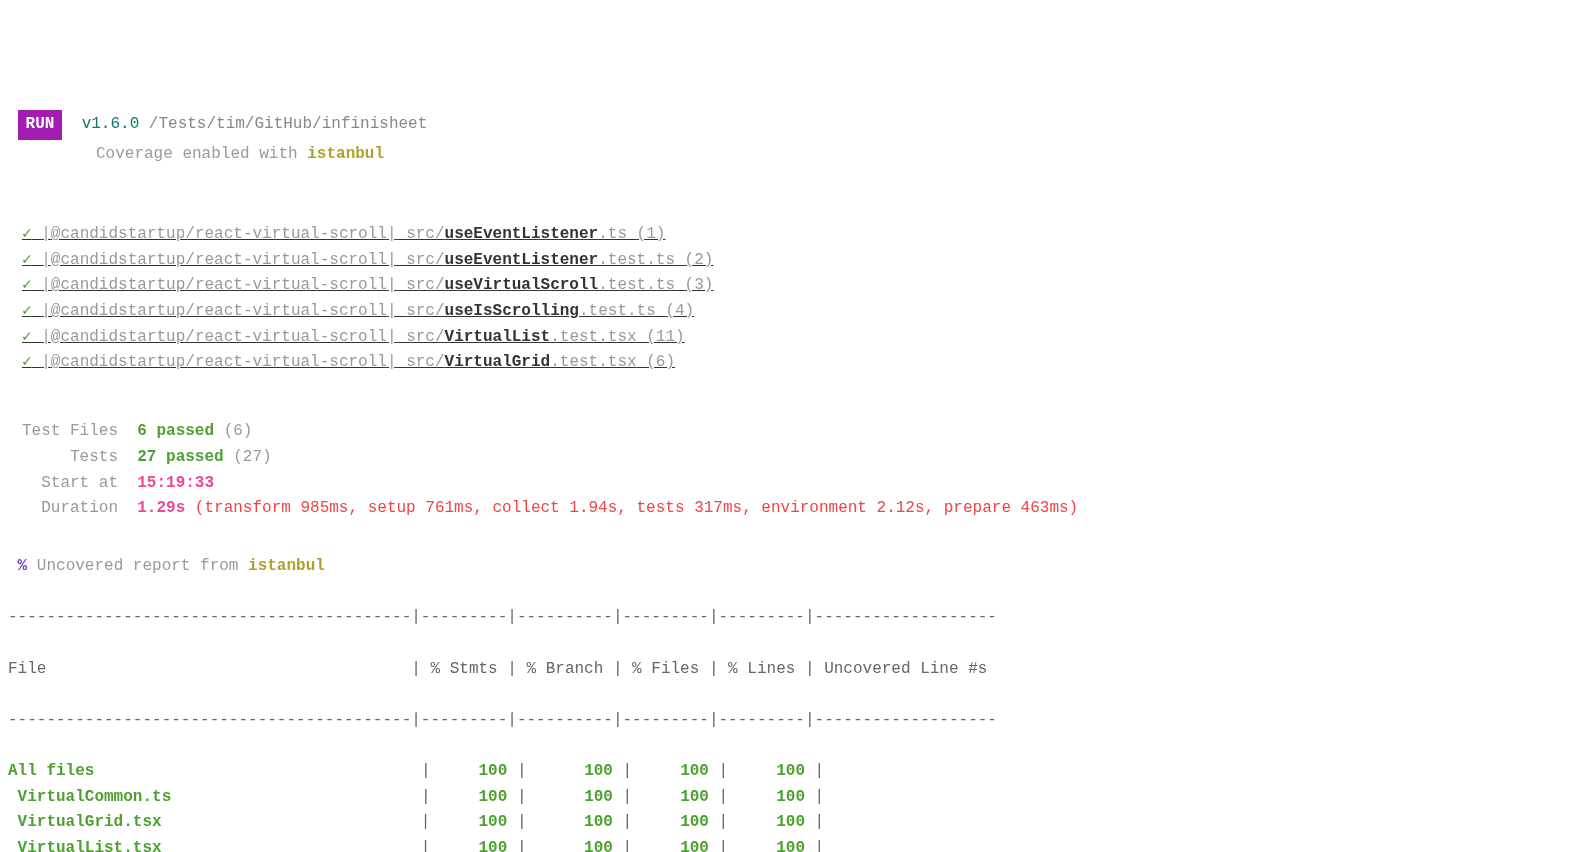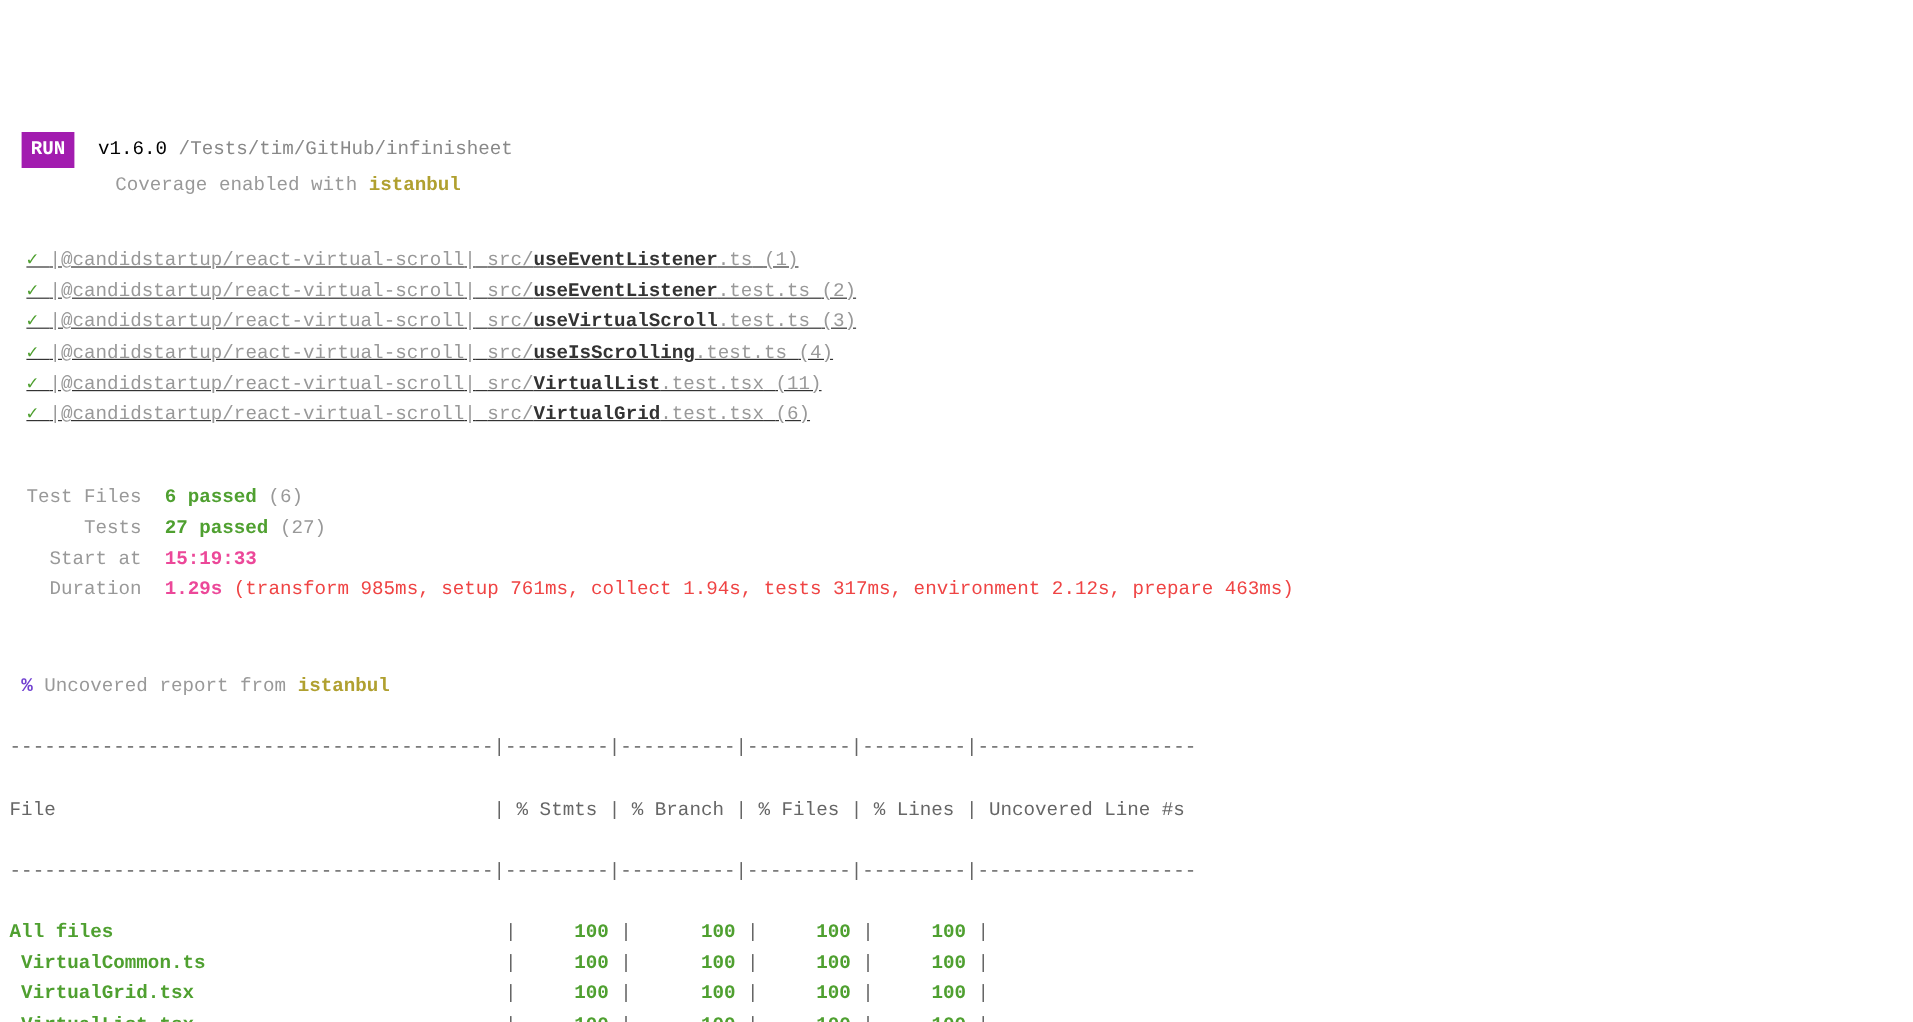--- a/index.html
+++ b/index.html
@@ -16,42 +16,42 @@
       padding: 8px;
       white-space: pre;
     }
     .run-badge {
       background: #a21caf;
       color: #fff;
       font-weight: bold;
       padding: 2px 8px;
       display: inline-block;
     }
-    .version { color: #000000; }
+    .version { color: #0f766e; }
     .path { color: #888; }
     .gray { color: #999; }
     .yellow { color: #b0a030; font-weight: bold; }
     .check { color: #4fa030; font-weight: bold; }
     .pipe { color: #999; }
     .pkg { color: #999; }
     .filename { color: #333; font-weight: bold; }
     .ext { color: #999; }
     .count { color: #999; }
     .label-gray { color: #999; }
     .green-bold { color: #4fa030; font-weight: bold; }
     .black { color: #ec4899; font-weight: bold; }
     .detail-gray { color: #ef4444; }
     .percent { color: #7040d0; font-weight: bold; }
     .table-gray { color: #666; }
     .table-green { color: #4fa030; font-weight: bold; }
     .header-line { display: block; margin-bottom: 2px; }
-    .subline { display: block; margin-left: 88px; margin-bottom: 12px; }
+    .subline { display: block; margin-left: 88px; margin-bottom: 29px; }
     .test-file-line { display: block; }
     .summary-line { display: block; }
-    .summary-block { margin-top: 18px; margin-bottom: 30px; margin-left: 14px; }
+    .summary-block { margin-top: 18px; margin-bottom: 7px; margin-left: 14px; }
     .test-block { margin-left: 14px; text-decoration: underline; }
     .cov-line { display: block; }
     .table-line { display: block; font-family: inherit; }
   </style>
 </head>
 <body>
 
 
 
 <span class="header-line"> <span class="run-badge">RUN</span>  <span class="version">v1.6.0</span> <span class="path">/Tests/tim/GitHub/infinisheet</span></span><span class="subline"><span class="gray">Coverage enabled with </span><span class="yellow">istanbul</span></span>

